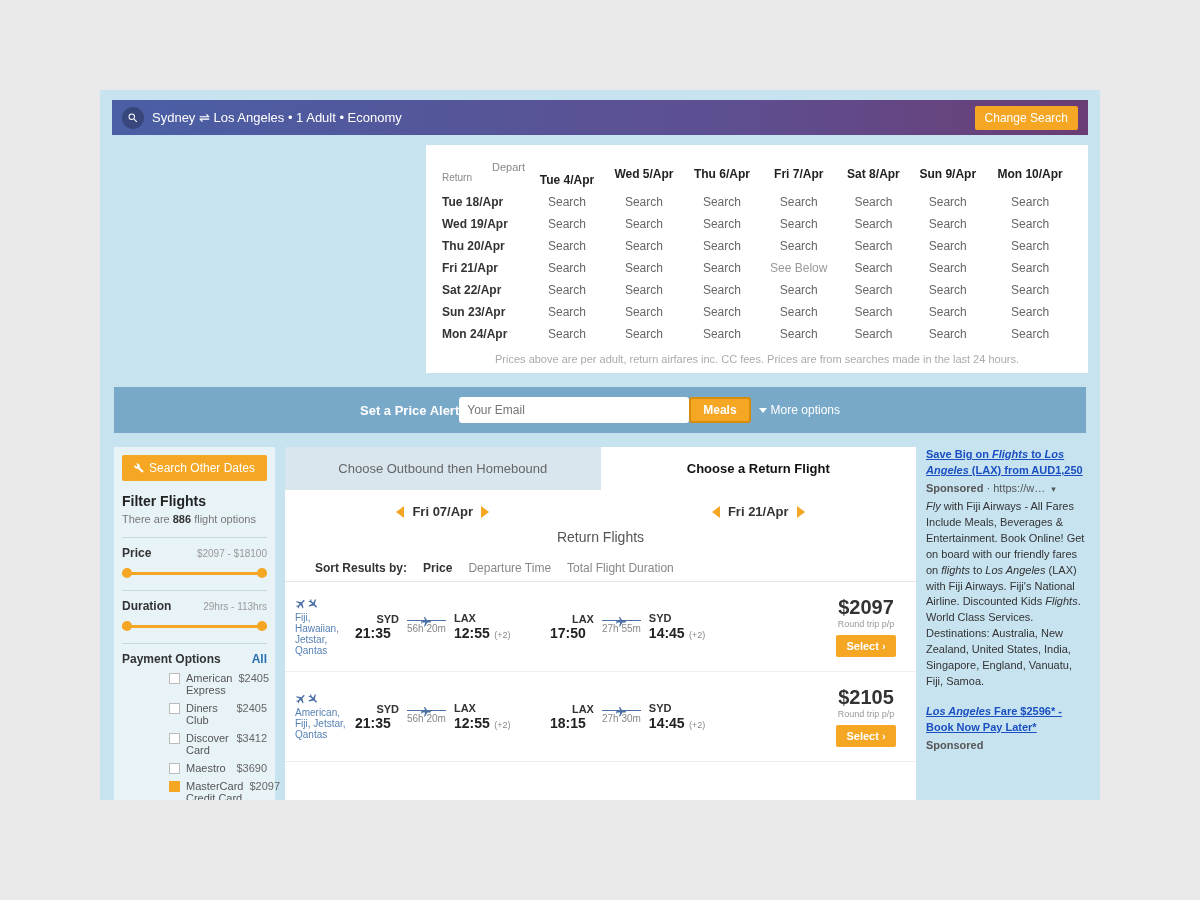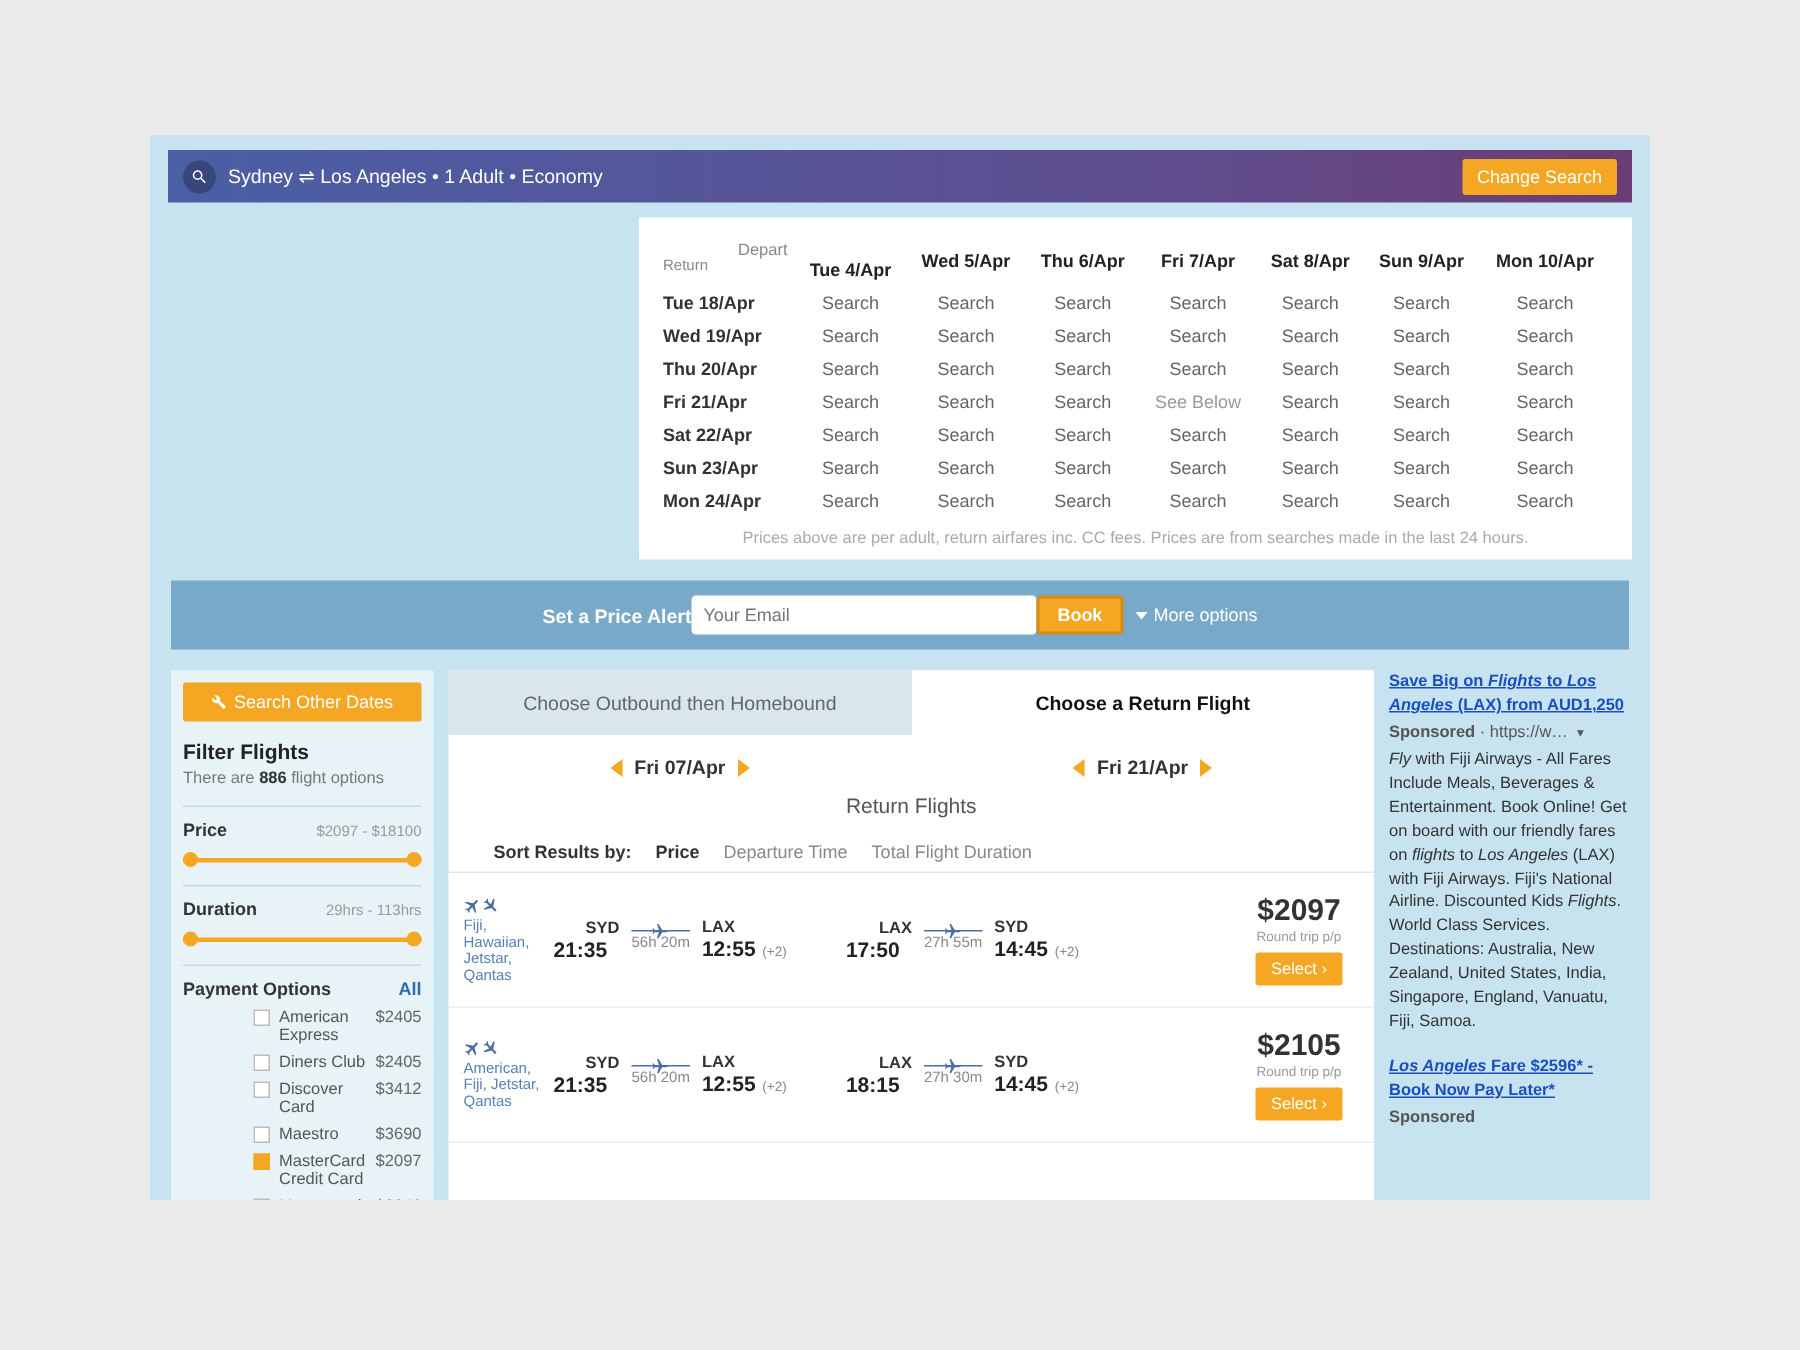--- a/index.html
+++ b/index.html
@@ -30,21 +30,21 @@
   .alertbar { background:#79a9c9; margin:14px 14px 0 14px; padding:10px 3px; display:flex; align-items:center; justify-content:center; gap:0; color:#fff; font-size:13px; }
   .alertbar .lbl { font-weight:700; }
   .alertbar input { width:230px; padding:6px 8px; border:none; border-radius:3px; font-size:12px; color:#555; }
   .alertbar .save { background:#f5a623; border:2px solid #d68c0c; color:#fff; padding:4px 12px; font-size:12px; cursor:pointer; border-radius:3px; font-weight:600; }
   .alertbar .more { color:#fff; font-size:12px; cursor:pointer; margin-left:8px; }
   .chev { display:inline-block; width:0; height:0; border-left:4px solid transparent; border-right:4px solid transparent; border-top:5px solid #fff; margin-right:4px; vertical-align:middle; }
 
   
   .cols { display:flex; margin:14px 14px 0 14px; gap:10px; align-items:flex-start; }
 
-  .sidebar { width:175px; background:#e8f3f8; padding:8px; font-size:12px; }
+  .sidebar { width:161px; background:#e8f3f8; padding:8px; font-size:12px; }
   .btn-otherdates { width:100%; background:#f5a623; color:#fff; border:none; padding:6px 0; font-size:12px; cursor:pointer; border-radius:2px; display:flex; align-items:center; justify-content:center; gap:5px; }
   .btn-otherdates svg { width:10px; height:10px; fill:#fff; }
   .filter-title { font-weight:700; font-size:14px; color:#222; margin-top:12px; }
   .filter-sub { color:#777; font-size:11px; margin-top:4px; }
   .filter-sub b { color:#333; }
   .divider { height:1px; background:#c8d6dd; margin:12px 0 8px 0; }
   .fhdr { display:flex; justify-content:space-between; align-items:baseline; color:#333; font-weight:700; font-size:12px; }
   .fhdr .rng { font-weight:400; color:#999; font-size:10px; }
   .slider { position:relative; height:10px; margin:8px 0 2px 0; }
   .slider .track { position:absolute; top:4px; left:0; right:0; height:3px; background:#f5a623; }
@@ -83,21 +83,21 @@
   .leg .line { height:1px; background:#4a6fa5; width:100%; position:relative; }
   .leg .line .mid-plane { position:absolute; left:50%; top:-6px; transform:translateX(-50%); }
   .leg .dur { font-size:10px; color:#888; margin-top:2px; }
   .leg .arr { width:90px; display:flex; align-items:baseline; gap:4px; }
   .leg .arr .code2 { font-size:11px; font-weight:700; color:#333; }
   .leg .arr .time2 { font-size:14px; font-weight:700; color:#222; }
   .leg .arr .day { font-size:9px; color:#888; }
   .pricecol { width:80px; text-align:center; }
   .pricecol .price { font-size:20px; font-weight:700; color:#333; }
   .pricecol .sub { font-size:9px; color:#999; }
-  .pricecol .select { margin-top:6px; background:#f5a623; color:#fff; border:none; padding:5px 10px; font-size:11px; font-weight:400; cursor:pointer; border-radius:2px; }
+  .pricecol .select { margin-top:6px; background:#f5a623; color:#fff; border:none; padding:5px 10px; font-size:11px; font-weight:700; cursor:pointer; border-radius:2px; }
 
   .rightcol { width:160px; font-size:11px; color:#333; line-height:1.45; }
   .rightcol a { color:#1a4fc1; text-decoration:underline; cursor:pointer; }
   .rightcol .adtitle { font-weight:700; }
   .rightcol .spons { color:#555; margin-top:2px; }
   .rightcol .spons .drop { font-size:9px; }
   .rightcol .body { margin-top:2px; }
   .rightcol .ad2 { margin-top:14px; }
 
   svg.plane-icon { width:12px; height:12px; fill:#4a6fa5; }
@@ -207,21 +207,21 @@
               <td class="srch">Search</td>
             </tr>
           </tbody>
         </table>
       <div class="foot">Prices above are per adult, return airfares inc. CC fees. Prices are from searches made in the last 24 hours.</div>
     </div>
 
     <div class="alertbar">
       <span class="lbl">Set a Price Alert</span>
       <input type="text" placeholder="Your Email" style="">
-      <button class="save">Book</button>
+      <button class="save">Meals</button>
       <span class="more"><span class="chev"></span><span>More options</span></span>
     </div>
 
     <div class="cols">
 
       <div class="sidebar">
         <button class="btn-otherdates">
           <svg viewBox="0 0 24 24">
               <path d="M22.7 19l-9.1-9.1c.9-2.3.4-5-1.5-6.9-2-2-5-2.4-7.4-1.3L9 6 6 9 1.6 4.7C.4 7.1.9 10.1 2.9 12.1c1.9 1.9 4.6 2.4 6.9 1.5l9.1 9.1c.4.4 1 .4 1.4 0l2.3-2.3c.5-.4.5-1.1.1-1.4z"></path>
             </svg>

